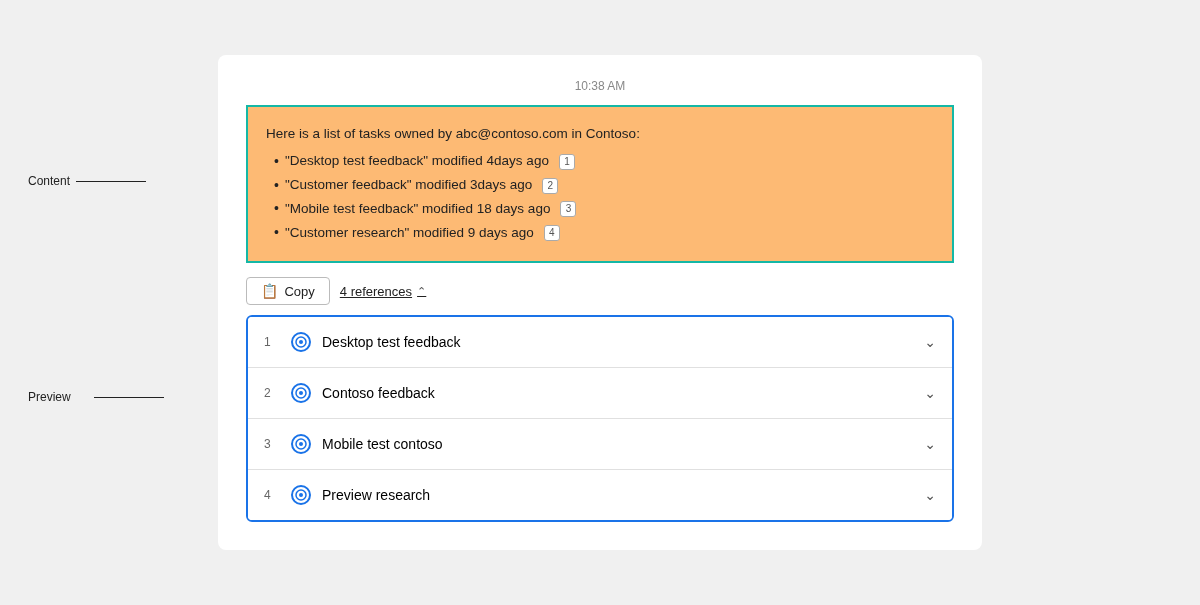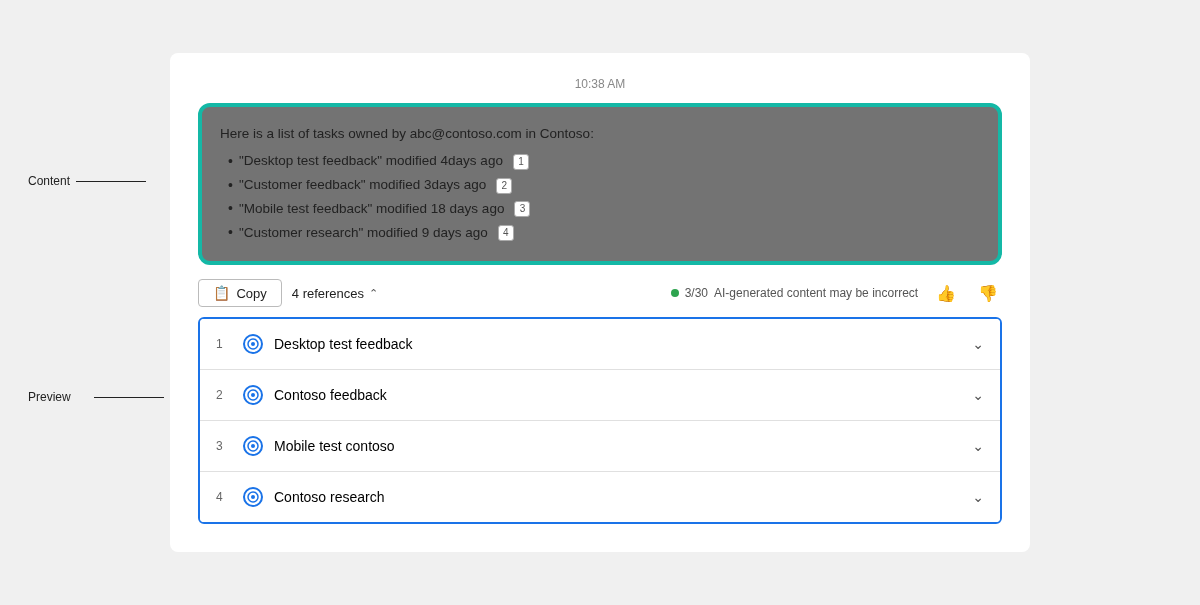--- a/index.html
+++ b/index.html
@@ -16,36 +16,36 @@
     .outer-container {
       width: 1200px;
       height: 605px;
       background: #f0f0f0;
       position: relative;
       display: flex;
       align-items: center;
       justify-content: center;
     }
     .chat-area {
-      width: 860px;
+      width: 764px;
       background: #fff;
       border-radius: 8px;
       padding: 24px 28px 28px 28px;
       position: relative;
     }
     .timestamp {
       text-align: center;
       color: #888;
       font-size: 12px;
       margin-bottom: 12px;
     }
     .message-bubble {
-      border: 4px solid #14b8a6;
-      border-radius: 12px;
-      background: #737373;
+      border: 2px solid #14b8a6;
+      border-radius: 0;
+      background: #fdba74;
       padding: 16px 18px;
       margin-bottom: 14px;
       font-size: 13.5px;
       color: #222;
       line-height: 1.7;
     }
     .message-bubble .intro {
       margin-bottom: 4px;
     }
     .message-bubble ul {
@@ -106,20 +106,21 @@
       font-size: 14px;
     }
     .references-toggle {
       display: inline-flex;
       align-items: center;
       gap: 5px;
       font-size: 13px;
       color: #222;
       cursor: pointer;
       font-weight: 500;
+      text-decoration: underline;
     }
     .chevron-up {
       font-size: 11px;
       color: #555;
     }
     .toolbar-right {
       display: flex;
       align-items: center;
       gap: 14px;
     }
@@ -261,29 +262,20 @@
       <div class="toolbar-left">
         <button class="copy-button">
           <span class="copy-icon">📋</span>
           <span>Copy</span>
         </button>
         <div class="references-toggle">
           <span>4 references</span>
           <span class="chevron-up">⌃</span>
         </div>
       </div>
-      <div class="toolbar-right">
-        <div class="status-row">
-          <span class="green-dot"></span>
-          <span class="status-text">3/30</span>
-          <span class="status-text">AI-generated content may be incorrect</span>
-        </div>
-        <button class="thumb-btn" title="Thumbs up">👍</button>
-        <button class="thumb-btn" title="Thumbs down">👎</button>
-      </div>
     </div>
 
     <div class="references-panel">
 
       <div class="ref-item">
         <div class="ref-left">
           <span class="ref-num">1</span>
           <svg class="ref-icon" viewBox="0 0 22 22" fill="none" xmlns="http://www.w3.org/2000/svg">
             <circle cx="11" cy="11" r="9" stroke="#1a73e8" stroke-width="2"></circle>
             <circle cx="11" cy="11" r="5" stroke="#1a73e8" stroke-width="1.5"></circle>
@@ -321,20 +313,20 @@
       </div>
 
       <div class="ref-item">
         <div class="ref-left">
           <span class="ref-num">4</span>
           <svg class="ref-icon" viewBox="0 0 22 22" fill="none" xmlns="http://www.w3.org/2000/svg">
             <circle cx="11" cy="11" r="9" stroke="#1a73e8" stroke-width="2"></circle>
             <circle cx="11" cy="11" r="5" stroke="#1a73e8" stroke-width="1.5"></circle>
             <circle cx="11" cy="11" r="2" fill="#1a73e8"></circle>
           </svg>
-          <span class="ref-title">Contoso research</span>
+          <span class="ref-title">Preview research</span>
         </div>
         <span class="chevron-down">⌄</span>
       </div>
 
     </div>
   </div>
 </div>
 
 </body></html>

